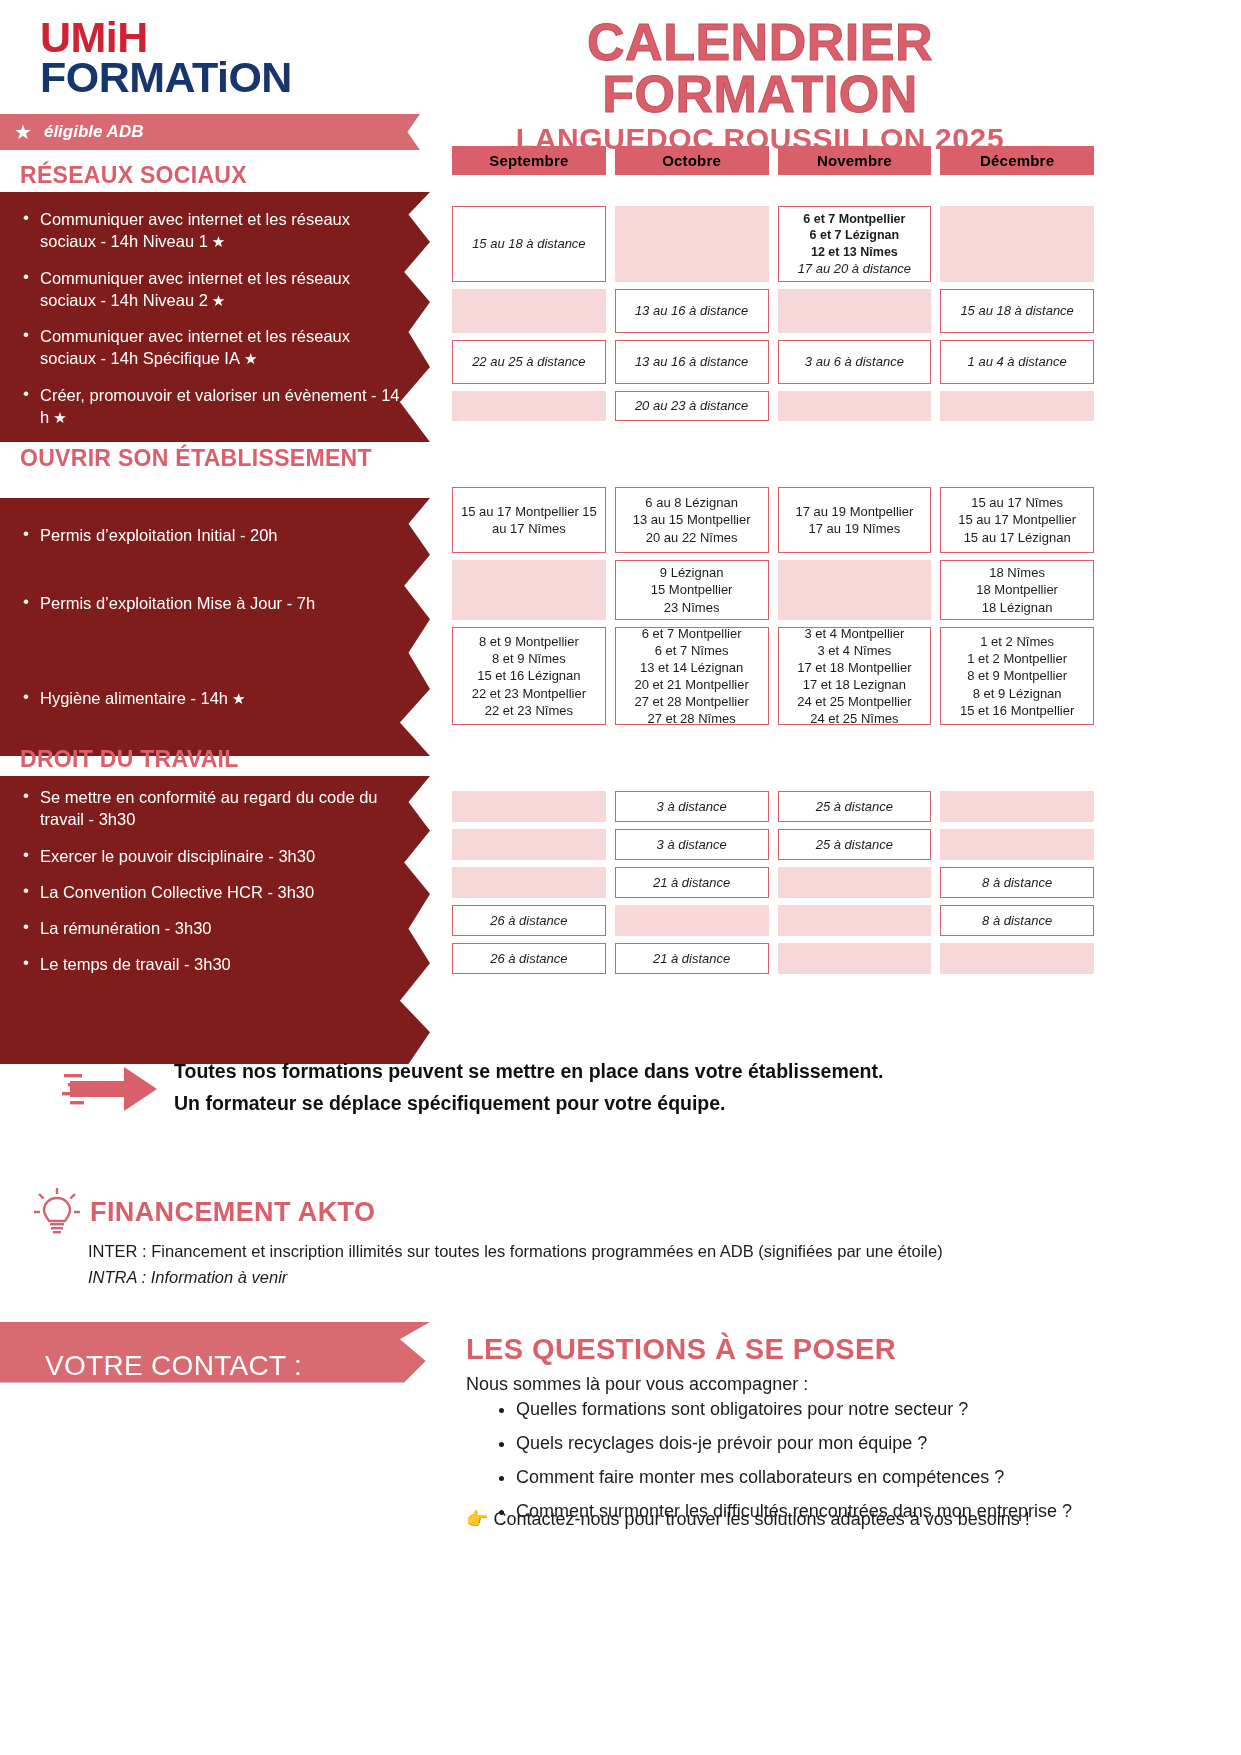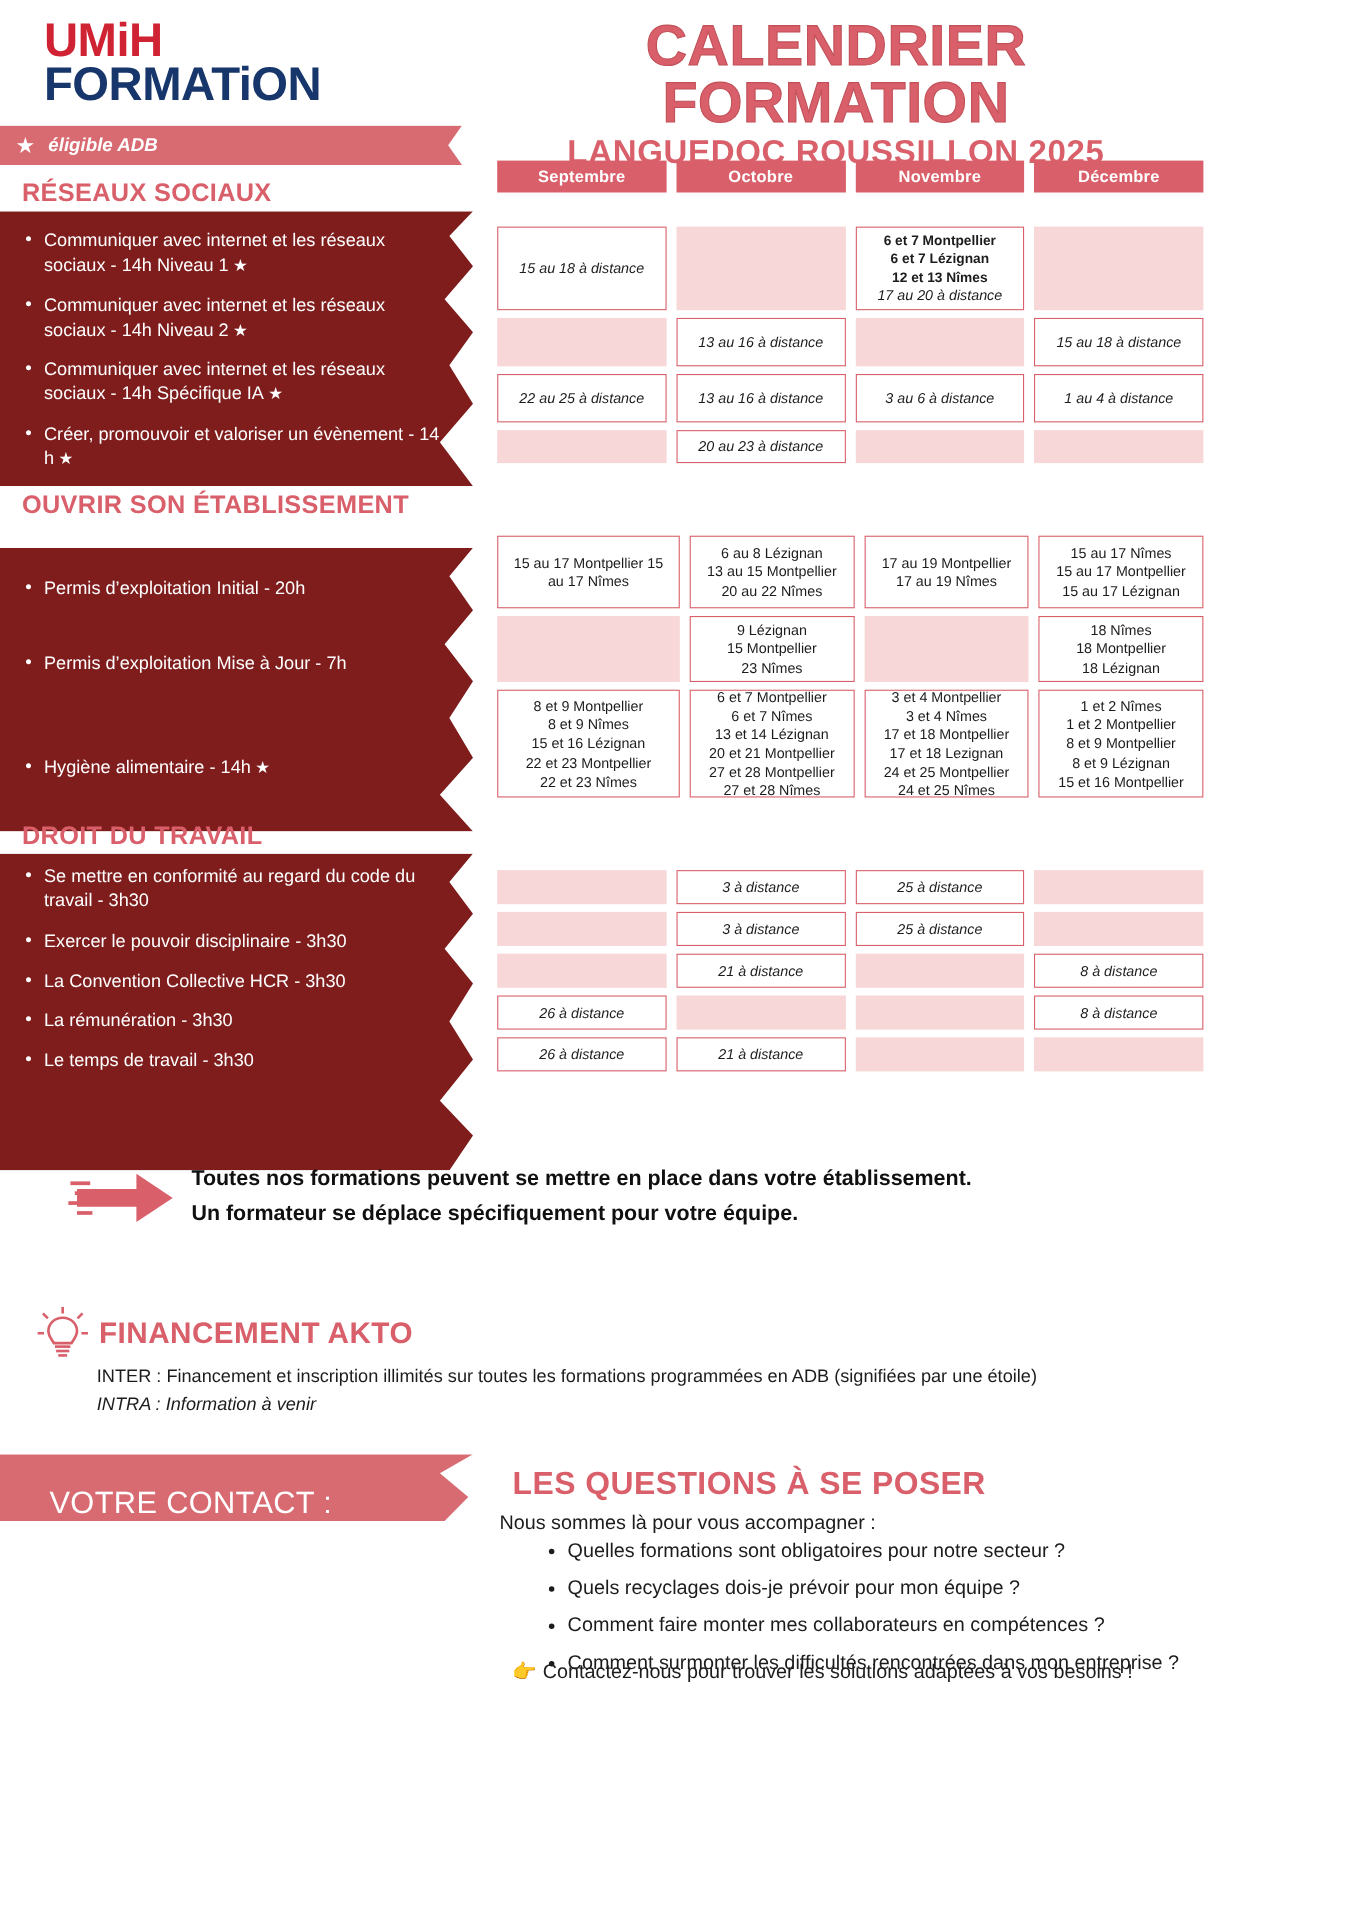--- a/index.html
+++ b/index.html
@@ -113,21 +113,21 @@
     position: absolute;
     left: 452px;
     top: 146px;
     width: 642px;
     display: grid;
     grid-template-columns: repeat(4, 1fr);
     gap: 9px;
   }
   .month-cell {
     background: #d9606a;
-    color: #ffffff;
+    color: #000000;
     text-align: center;
     font-size: 15px;
     font-weight: bold;
     padding: 6px 4px;
     letter-spacing: 0.2px;
   }
 
   .cal-block {
     position: absolute;
     left: 452px;
@@ -140,21 +140,21 @@
     background: #f7d7d8;
     border: 1px solid transparent;
     box-sizing: border-box;
     display: flex;
     flex-direction: column;
     align-items: center;
     justify-content: center;
     text-align: center;
     font-size: 12.5px;
     color: #1c1c1c;
-    padding: 3px 14px;
+    padding: 3px 4px;
   }
   .cell.filled {
     background: #ffffff;
     border: 1px solid #d9606a;
   }
   .cell .ln { display: block; line-height: 1.32; white-space: nowrap; }
   .cell .ln.bold { font-weight: bold; font-size: 12.5px; }
   .cell .ln.ital { font-style: italic; font-size: 13px; }
   .cell .ln.plain { font-size: 13px; }
 
@@ -219,21 +219,21 @@
   }
   .contact-line {
     font-size: 19px; color: #ffffff; margin-bottom: 28px;
   }
 
   .q-title {
     position: absolute; left: 466px; top: 1333px;
     font-size: 29px; font-weight: bold; color: #d9606a; letter-spacing: 0.4px;
   }
   .q-sub {
-    position: absolute; left: 454px; top: 1374px;
+    position: absolute; left: 466px; top: 1374px;
     font-size: 18px; color: #1c1c1c;
   }
   .q-list {
     position: absolute; left: 490px; top: 1398px; width: 740px;
     margin: 0; padding-left: 26px;
   }
   .q-list li {
     font-size: 18px; color: #1c1c1c; line-height: 1.28; margin-bottom: 11px;
   }
   .q-footer {

